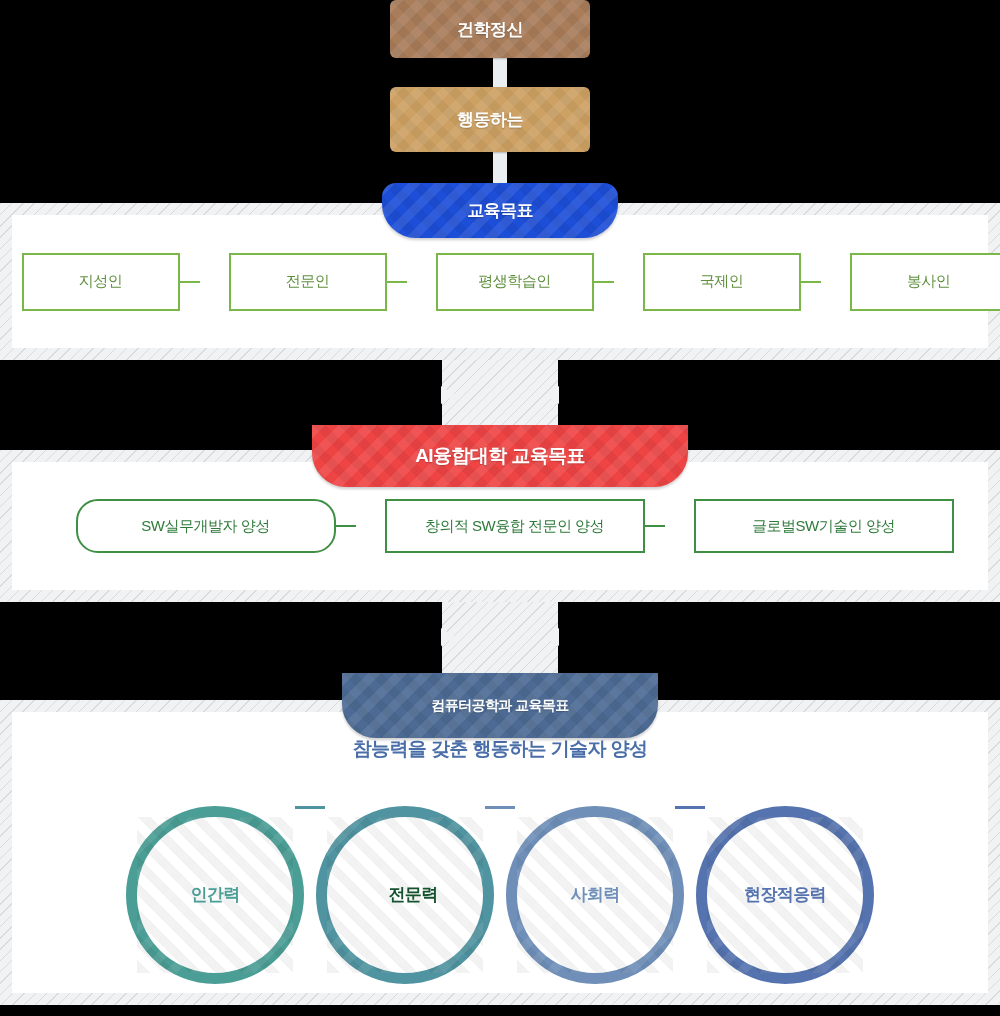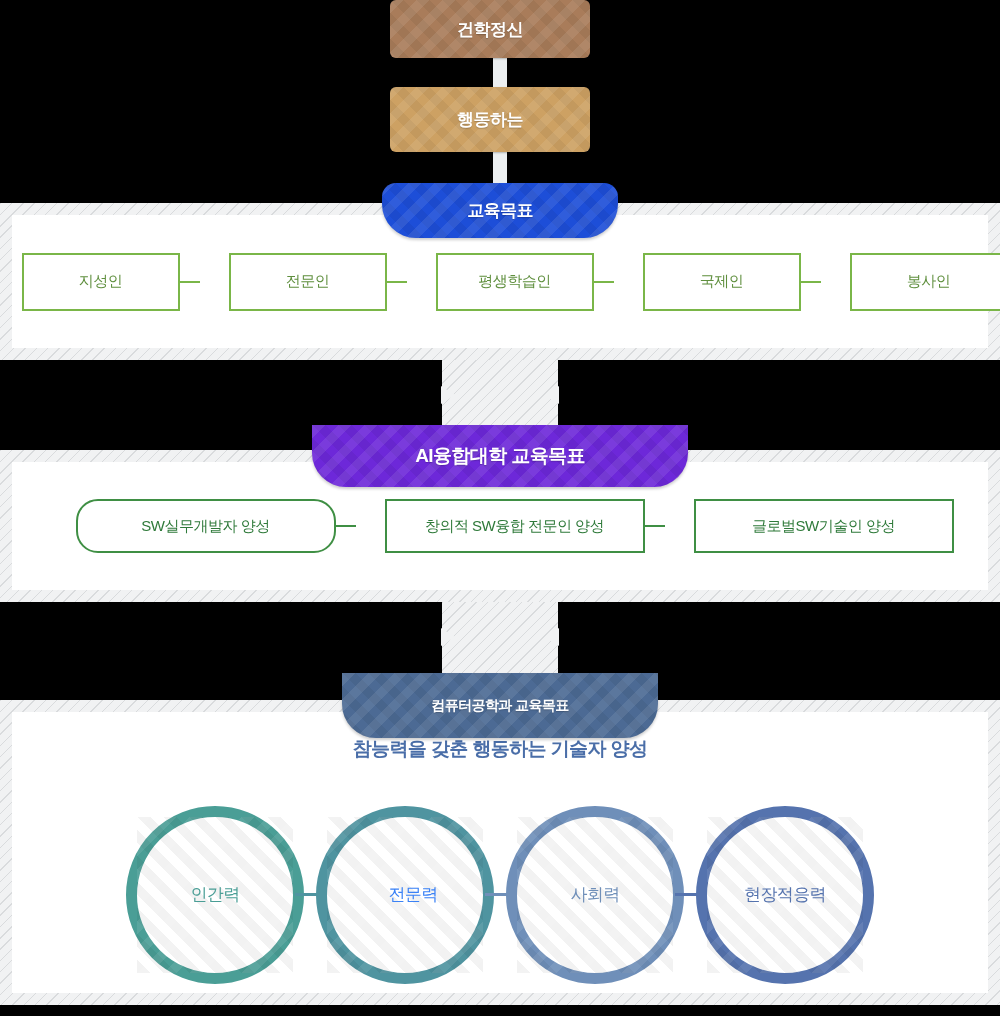--- a/index.html
+++ b/index.html
@@ -99,21 +99,21 @@
   #row-ai .b1{width:260px;}
   #row-ai .b2{width:260px;}
   #row-ai .dash{background:#3f8f44;}
   #row-ai .nodebox{border-color:#3f8f44;color:#2f7a3a;}
 
   
   #cse-sub{
     color:#4a6ea8;font-size:19px;font-weight:bold;letter-spacing:-.6px;
     margin-top:14px;margin-bottom:44px;
   }
-  #row-circles{display:flex;align-items:center;justify-content:center;}
+  #row-circles{display:flex;align-items:flex-start;justify-content:center;font-weight:bold;}
   .ring{
     position:relative;width:156px;height:156px;border-radius:50%;
     border:11px solid #4a9e96;background:#fff;
     display:flex;align-items:center;justify-content:center;
     font-size:17px;letter-spacing:-.6px;
     flex:0 0 auto;
   }
   .ring .lbl{position:relative;z-index:3;}
   .cdash{width:30px;height:3px;flex:0 0 auto;margin:0 -9px;position:relative;z-index:2;}
 </style>
@@ -181,21 +181,21 @@
           <span>창의적 SW융합 전문인 양성</span>
         </div>
       <div class="dash"></div>
       <div class="nodebox b2">
           <span>글로벌SW기술인 양성</span>
         </div>
     </div>
   </div>
 </div>
 
-<div class="pill" id="pill-ai" style="background: #6d28d9;">
+<div class="pill" id="pill-ai" style="background: #ef4444;">
   <div class="tex"></div>
   <span>AI융합대학 교육목표</span>
 </div>
 
 <div class="connector" id="conn2">
   <div class="shaft hatch"></div>
   <div class="notchL"></div>
   <div class="notchR"></div>
 </div>
 
@@ -203,21 +203,21 @@
   <div class="inner">
     <div id="cse-sub" style="color: rgb(74, 110, 168);">참능력을 갖춘 행동하는 기술자 양성</div>
     <div id="row-circles">
       <div class="ring r0" style="border-color: rgb(74, 158, 150);">
         <div class="tex"></div>
         <span class="lbl" style="color: rgb(74, 158, 150);">인간력</span>
       </div>
       <div class="cdash d0" style="background: rgb(79, 148, 160);"></div>
       <div class="ring r1" style="border-color: rgb(79, 148, 160);">
         <div class="tex"></div>
-        <span class="lbl" style="color: #3b82f6; margin-left: 16px;">전문력</span>
+        <span class="lbl" style="color: #14532d; margin-left: 16px;">전문력</span>
       </div>
       <div class="cdash d1" style="background: rgb(111, 143, 185);"></div>
       <div class="ring r2" style="border-color: rgb(111, 143, 185);">
         <div class="tex"></div>
         <span class="lbl" style="color: rgb(111, 143, 185);">사회력</span>
       </div>
       <div class="cdash d2" style="background: rgb(85, 115, 174);"></div>
       <div class="ring r3" style="border-color: rgb(85, 115, 174);">
         <div class="tex"></div>
         <span class="lbl" style="color: rgb(85, 115, 174);">현장적응력</span>

